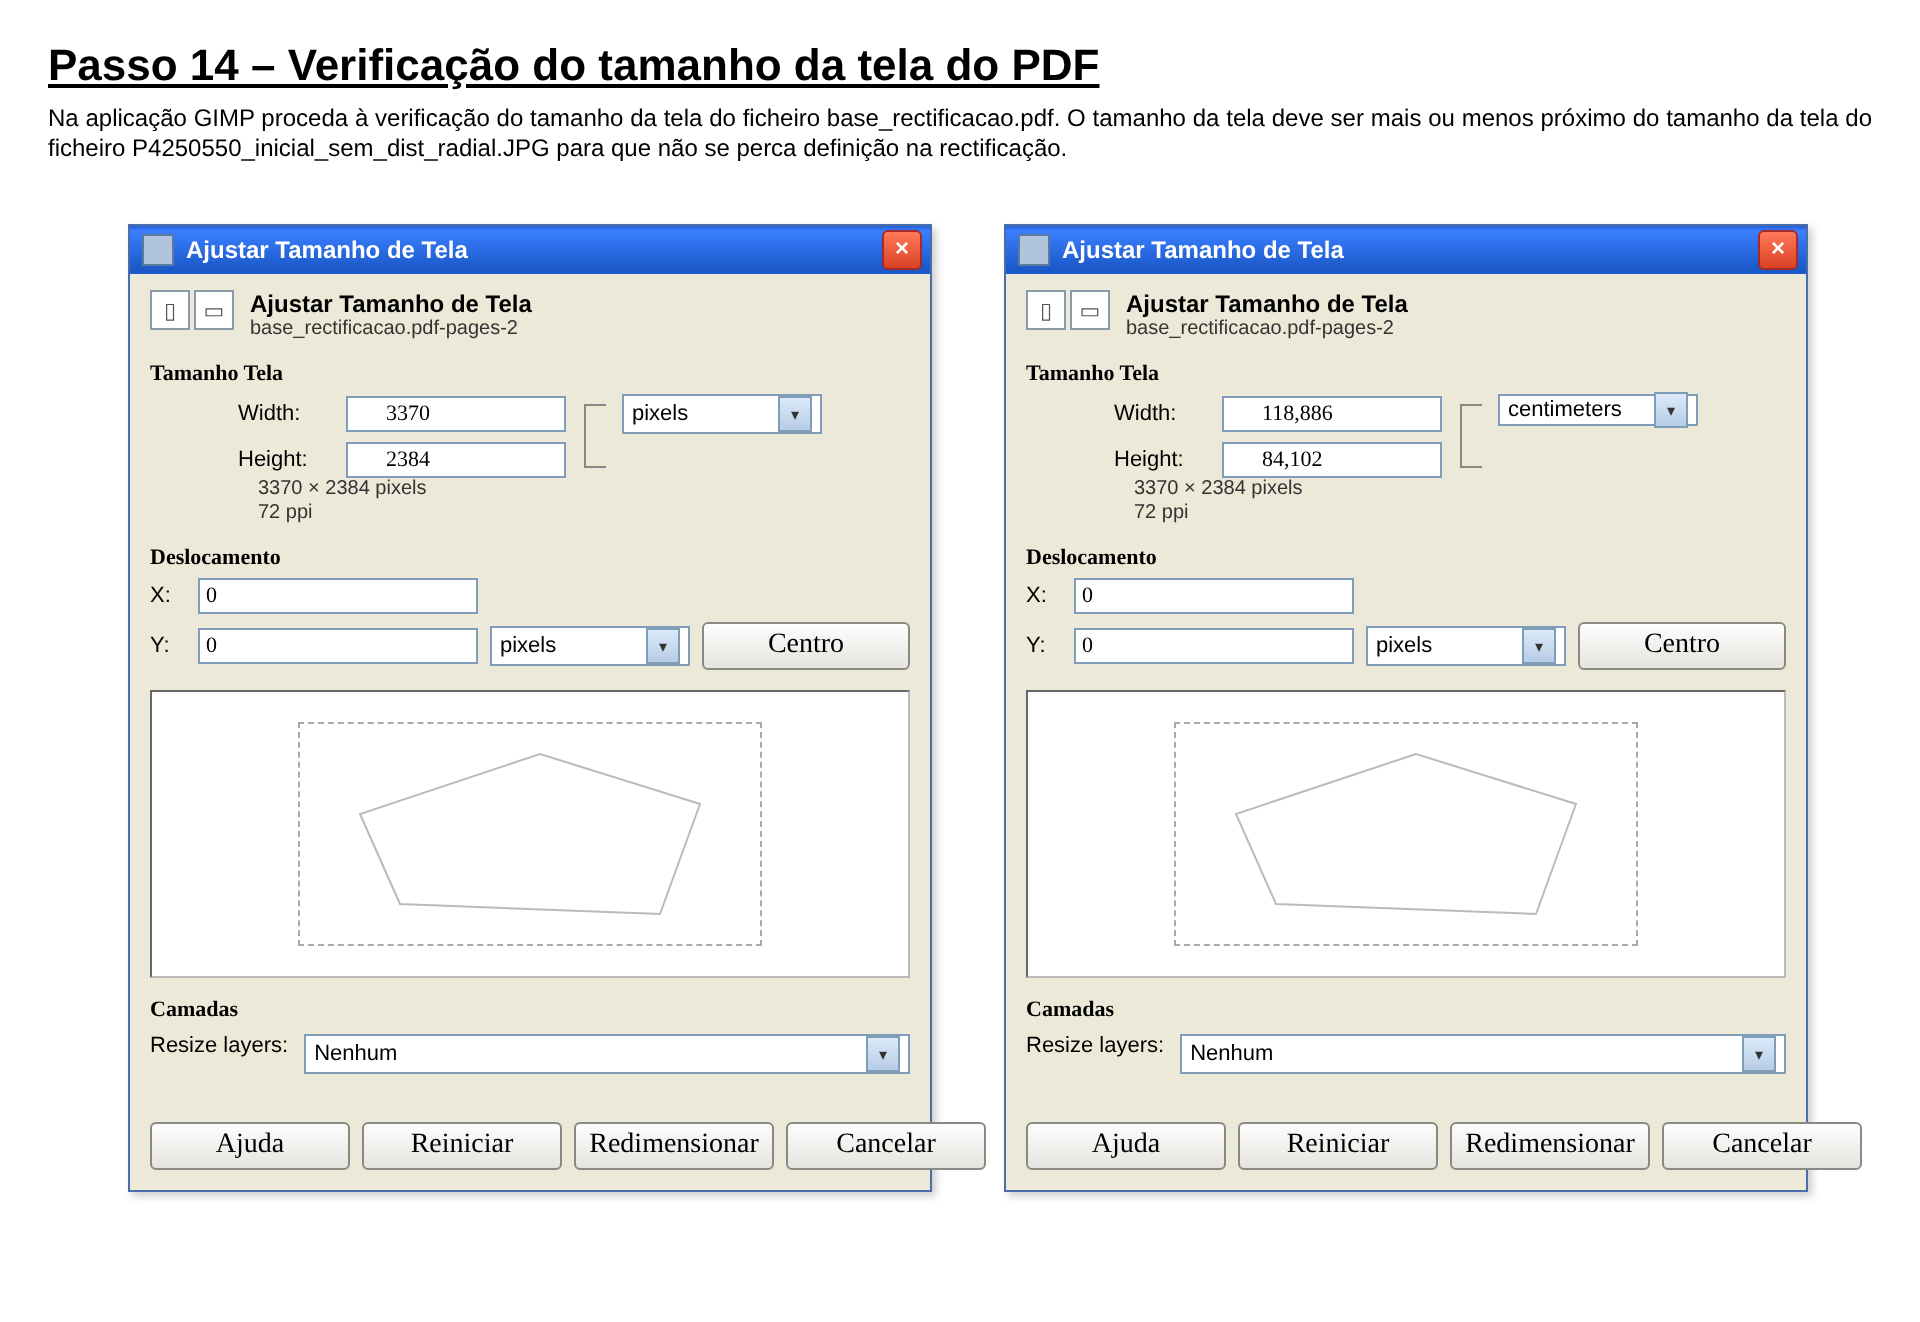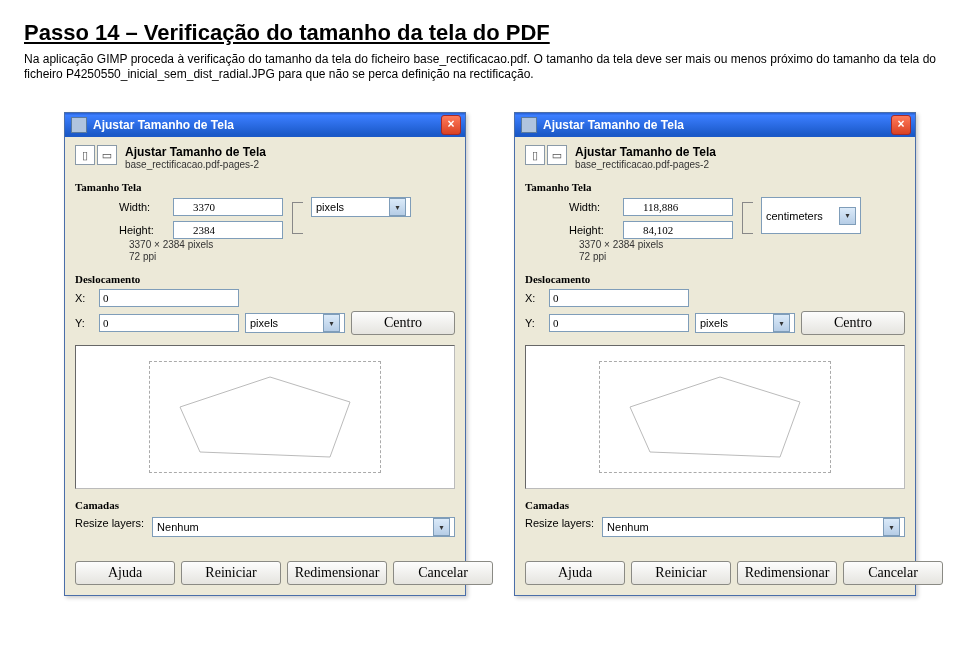--- a/index.html
+++ b/index.html
@@ -18,21 +18,21 @@
     font-family: Arial, Helvetica, sans-serif;
   }
   .doc-para {
     font-size: 12px;
     line-height: 1.25;
     margin: 0 0 30px 0;
     text-align: justify;
   }
   .dialogs-row {
     display: flex;
-    gap: 48px;
+    gap: 36px;
     justify-content: flex-start;
     padding-left: 40px;
   }
   .dlg {
     width: 400px;
     background: #ece9d8;
     border: 1px solid #4a6ea9;
     font-family: Tahoma, Arial, sans-serif;
     font-size: 11px;
     box-shadow: 2px 2px 4px rgba(0,0,0,0.2);
@@ -336,21 +336,21 @@
         </div>
       </div>
 
       <div class="section-h">Tamanho Tela</div>
       <div class="grid2">
         <span class="lbl">Width:</span>
         <input type="text" value="118,886" style="">
         <div class="link-icon">
             <div class="chain"></div>
           </div>
-        <div class="select" style="grid-row: span 2; align-self: start; height:37px;">
+        <div class="select" style="grid-row: span 2; align-self: start; height:16px;">
           <span>centimeters</span>
           <span class="arrow">▾</span>
         </div>
         <span class="lbl">Height:</span>
         <input type="text" value="84,102" style="">
       </div>
       <div class="dims-note">
         <div>3370 × 2384 pixels</div>
         <div>72 ppi</div>
       </div>

